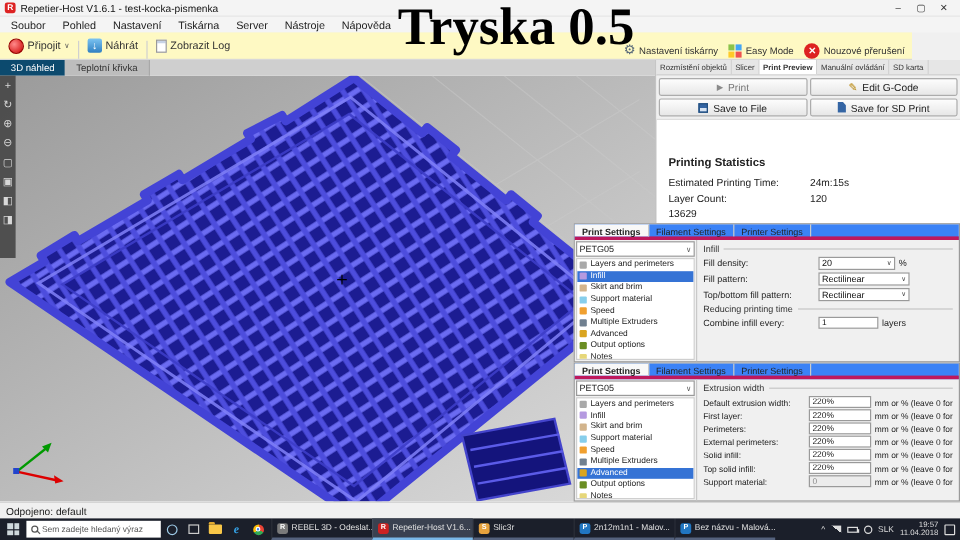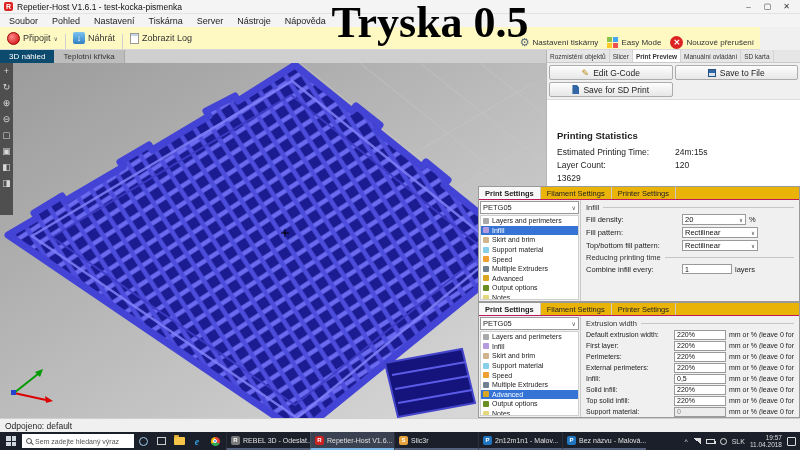--- a/index.html
+++ b/index.html
@@ -58,36 +58,36 @@
   .bi-sd{width:7px;height:9px;background:#3465a4;clip-path:polygon(0 0,65% 0,100% 30%,100% 100%,0 100%)}
   .stats{margin-top:26px;padding:4px 10px}
   .stats-title{font-weight:bold;font-size:9.5px;margin-bottom:5px}
   .stat-row{display:flex;font-size:8.5px;line-height:13px}
   .stat-label{width:118px;flex:none}
 
   
   .slicer{position:absolute;left:478px;width:322px;height:116px;background:#f0f0f0;border:1px solid #9a9a9a;z-index:10;display:flex;flex-direction:column}
   #slicer1{top:186px}
   #slicer2{top:302px}
-  .sl-tabs{display:flex;height:13px;background:#eab308;border-bottom:1px solid #be185d;flex:none}
+  .sl-tabs{display:flex;height:13px;background:#3b82f6;border-bottom:3px solid #be185d;flex:none}
   .sl-tab{padding:0 6px;font-size:7.5px;line-height:13px;border-right:1px solid #cacaca;white-space:nowrap}
   .sl-tab.active{background:#f8f8f8;font-weight:bold}
   .sl-body{flex:1;display:flex;min-height:0}
   .sl-left{width:102px;flex:none;display:flex;flex-direction:column;border-right:1px solid #c9c9c9}
   .preset{height:13px;margin:1px;background:#fff;border:1px solid #9a9a9a;display:flex;align-items:center;font-size:7.5px;padding:0 2px;flex:none}
   .preset .arrow{margin-left:auto;color:#555;font-size:6px}
   .sl-nav{flex:1;background:#fff;border:1px solid #cfcfcf;margin:0 1px 1px;overflow:hidden}
   .nav-item{display:flex;align-items:center;gap:3px;height:9.6px;padding:0 2px;font-size:7px;white-space:nowrap;color:#222}
   .nav-item.active{background:#3573d5;color:#fff}
   .nav-ico{width:6px;height:6px;border-radius:1px;flex:none}
   .sl-right{flex:1;padding:2px 5px;min-width:0;overflow:hidden}
   .sec-head{display:flex;align-items:center;gap:4px;font-size:7.5px;color:#333;margin:1px 0;white-space:nowrap}
   .sec-head:after{content:"";flex:1;height:1px;background:#c6c6c6}
   .frow{display:flex;align-items:center;margin:2px 0;font-size:7.5px;white-space:nowrap}
-  .frow2{display:flex;align-items:center;height:11px;font-size:7px;white-space:nowrap}
+  .frow2{display:flex;align-items:flex-end;height:11px;font-size:7px;white-space:nowrap}
   .flabel{width:96px;flex:none;overflow:hidden}
   .flabel2{width:88px;flex:none;overflow:hidden}
   .combo{height:11px;background:#fff;border:1px solid #9a9a9a;display:flex;align-items:center;padding:0 2px;font-size:7.5px;color:#111}
   .combo .arrow{margin-left:auto;font-size:5.5px;color:#444;padding-left:3px}
   .tinput{height:10px;background:#fff;border:1px solid #9a9a9a;font-size:7px;padding:0 2px;font-family:"Liberation Sans",sans-serif;color:#111}
   .tinput.disabled{background:#ececec;color:#888}
   .funit{margin-left:3px}
   .fhint{margin-left:3px;overflow:hidden;flex:1;color:#222}
   .checkbox{width:9px;height:9px;background:#fff;border:1px solid #8a8a8a;flex:none}
 
@@ -253,20 +253,24 @@
   <div class="right-panel">
     <div class="rp-tabs">
       <span class="rp-tab">Rozmístění objektů</span>
       <span class="rp-tab">Slicer</span>
       <span class="rp-tab active">Print Preview</span>
       <span class="rp-tab">Manuální ovládání</span>
       <span class="rp-tab">SD karta</span>
     </div>
     <div class="rp-buttons">
       <span class="btn">
+        <span class="bi-play">▶</span>
+        <span style="color:#777">Print</span>
+      </span>
+      <span class="btn">
         <span class="bi-pencil">✎</span>
         <span>Edit G-Code</span>
       </span>
       <span class="btn">
         <span class="bi-disk"></span>
         <span>Save to File</span>
       </span>
       <span class="btn">
         <span class="bi-sd"></span>
         <span>Save for SD Print</span>
@@ -444,25 +448,20 @@
             <span class="flabel2">Perimeters:</span>
             <input class="tinput" style="width: 52px;" value="220%">
             <span class="fhint">mm or % (leave 0 for...</span>
           </div>
         <div class="frow2">
             <span class="flabel2">External perimeters:</span>
             <input class="tinput" style="width: 52px;" value="220%">
             <span class="fhint">mm or % (leave 0 for...</span>
           </div>
         <div class="frow2">
-            <span class="flabel2">Infill:</span>
-            <input class="tinput" style="width: 52px;" value="0,5">
-            <span class="fhint">mm or % (leave 0 for...</span>
-          </div>
-        <div class="frow2">
             <span class="flabel2">Solid infill:</span>
             <input class="tinput" style="width: 52px;" value="220%">
             <span class="fhint">mm or % (leave 0 for...</span>
           </div>
         <div class="frow2">
             <span class="flabel2">Top solid infill:</span>
             <input class="tinput" style="width: 52px;" value="220%">
             <span class="fhint">mm or % (leave 0 for...</span>
           </div>
         <div class="frow2">

